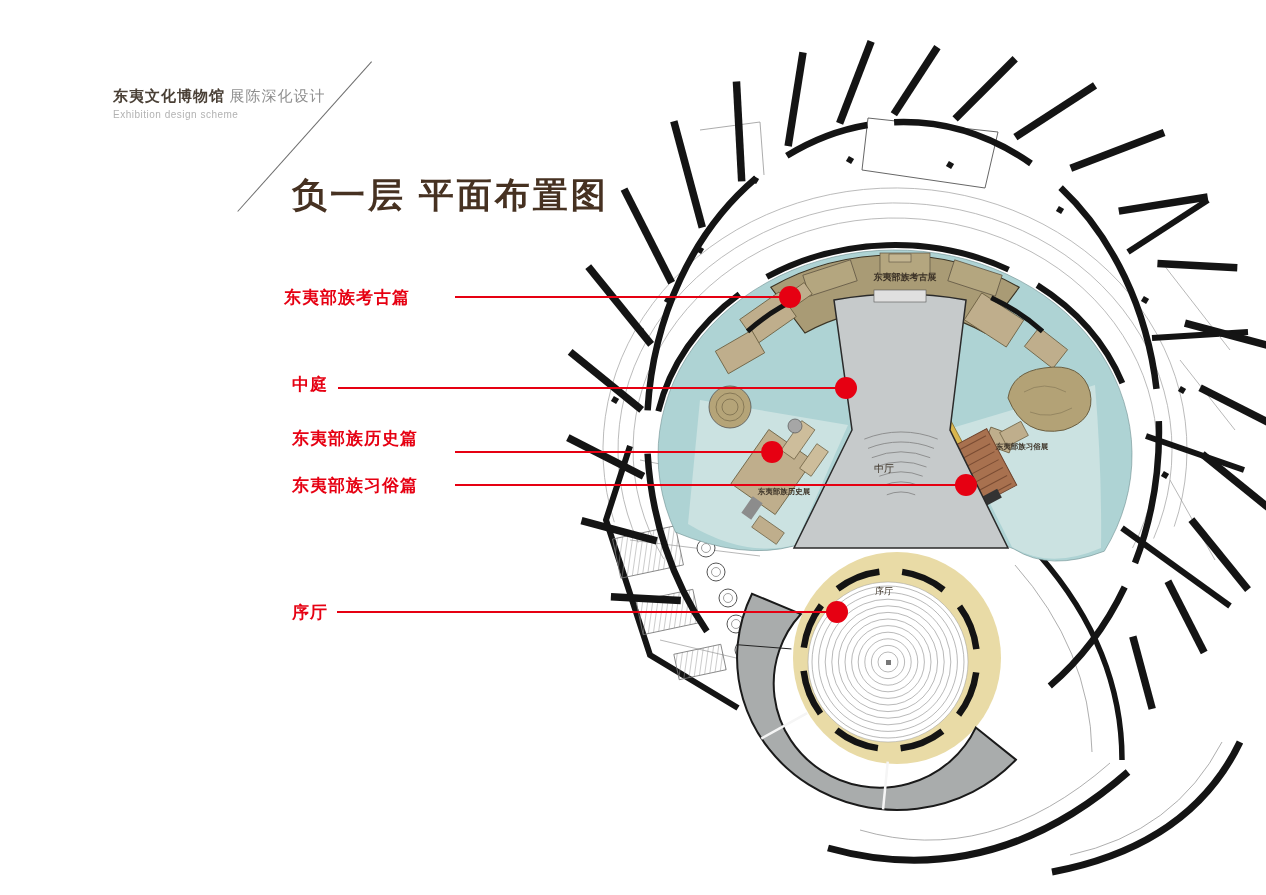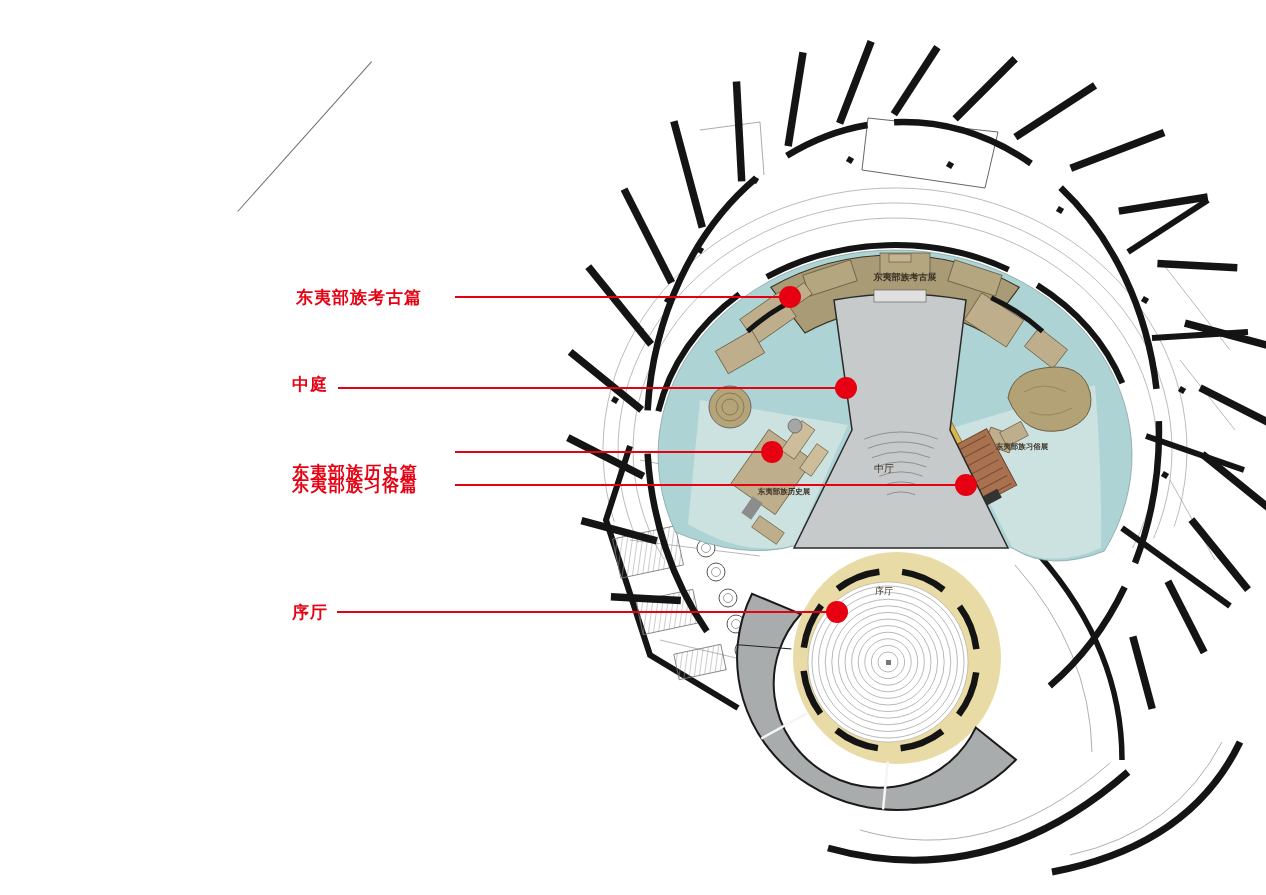--- a/index.html
+++ b/index.html
@@ -208,24 +208,32 @@
       </g>
     <g id="g-labels">
       <text class="plan-label" x="905" y="280" font-size="9" font-weight="bold" text-anchor="middle" fill="#42361f">东夷部族考古展</text>
       <text class="plan-label" x="884" y="472" font-size="10" text-anchor="middle" fill="#555">中厅</text>
       <text class="plan-label" x="784" y="494" font-size="7.5" font-weight="bold" text-anchor="middle" fill="#333">东夷部族历史展</text>
       <text class="plan-label" x="1022" y="449" font-size="7.5" font-weight="bold" text-anchor="middle" fill="#333">东夷部族习俗展</text>
       <text class="plan-label" x="884" y="594" font-size="9" text-anchor="middle" fill="#666">序厅</text>
     </g>
   </svg>
 
+  <div class="brand">
+    <div>
+      <span class="brand-main">东夷文化博物馆</span>
+      <span class="brand-sub">展陈深化设计</span>
+    </div>
+    <div class="brand-en">Exhibition design scheme</div>
+  </div>
 
   <div class="diag"></div>
 
+  <h1 class="page-title">负一层 平面布置图</h1>
 
   <div id="callout-labels">
-      <div class="callout-label" style="left: 296px; top: 297px;">东夷部族考古篇</div>
+      <div class="callout-label" style="left: 284px; top: 297px;">东夷部族考古篇</div>
       <div class="callout-label" style="left: 292px; top: 384px;">中庭</div>
-      <div class="callout-label" style="left: 292px; top: 472px;">东夷部族历史篇</div>
+      <div class="callout-label" style="left: 292px; top: 438px;">东夷部族历史篇</div>
       <div class="callout-label" style="left: 292px; top: 485px; text-align: center;">东夷部族习俗篇</div>
       <div class="callout-label" style="left: 292px; top: 612px;">序厅</div>
     </div>
 </div>
 
 </body></html>

